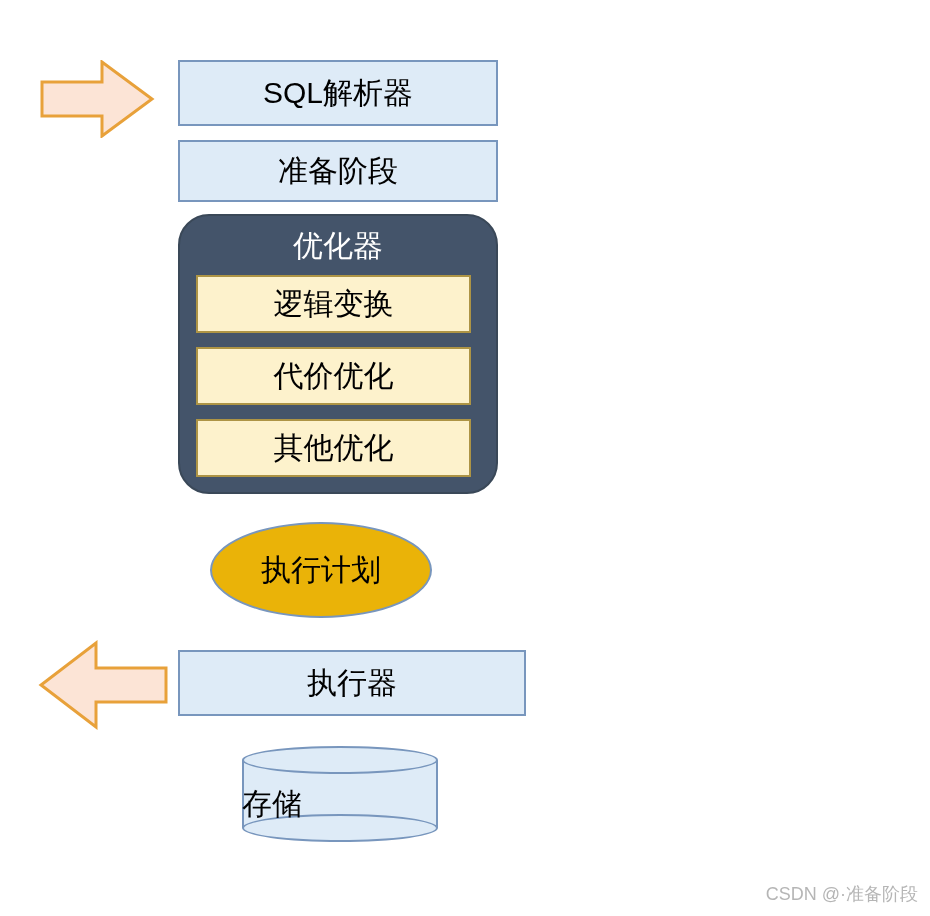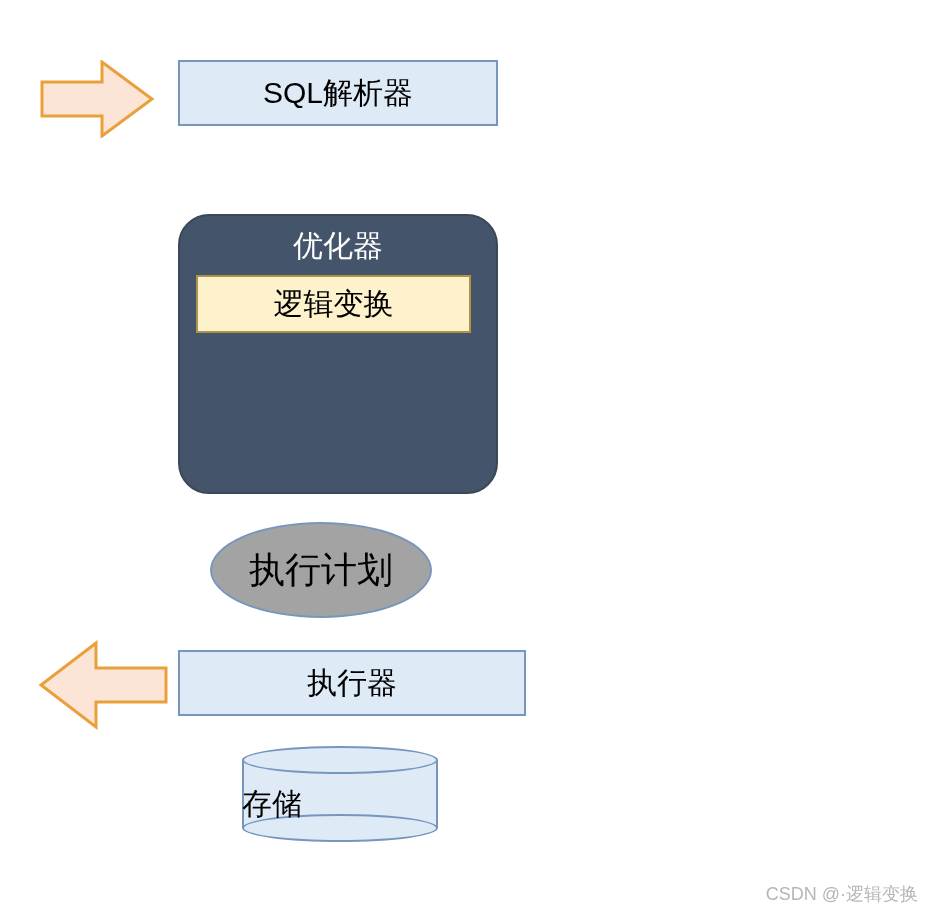--- a/index.html
+++ b/index.html
@@ -45,26 +45,26 @@
     align-items: center;
     justify-content: center;
     font-size: 30px;
     color: #000;
     margin: 0 25px 14px 16px;
     height: 58px;
   }
   .ellipse {
     position: absolute;
     border: 2px solid #7896bd;
-    background: #a3a3a3;
+    background: #eab308;
     border-radius: 50%;
     display: flex;
     align-items: center;
     justify-content: center;
-    font-size: 36px;
+    font-size: 30px;
     color: #000;
   }
   .cylinder {
     position: absolute;
   }
   .cyl-body {
     position: absolute;
     left: 0; right: 0;
     background: #deebf7;
     border-left: 2px solid #7896bd;
@@ -111,25 +111,34 @@
 <div class="canvas">
 
   <svg class="arrow" style="left:40px; top:60px;" width="115" height="78" viewBox="0 0 115 78">
     <polygon points="2,22 62,22 62,2 112,39 62,76 62,56 2,56" fill="#fce4d6" stroke="#e8a13a" stroke-width="3"></polygon>
   </svg>
 
   <div class="box-blue" style="left:178px; top:60px; width:320px; height:66px;">
     <span>SQL解析器</span>
   </div>
 
+  <div class="box-blue" style="left:178px; top:140px; width:320px; height:62px;">
+    <span>准备阶段</span>
+  </div>
 
   <div class="optimizer-container" style="left:178px; top:214px; width:320px; height:280px;border-radius:31px;">
     <div class="optimizer-title">优化器</div>
     <div class="box-yellow">
       <span>逻辑变换</span>
+    </div>
+    <div class="box-yellow">
+      <span>代价优化</span>
+    </div>
+    <div class="box-yellow">
+      <span>其他优化</span>
     </div>
   </div>
 
   <div class="ellipse" style="left:210px; top:522px; width:222px; height:96px;">
     <span>执行计划</span>
   </div>
 
   <svg class="arrow" style="left:38px; top:640px;" width="130" height="90" viewBox="0 0 130 90">
     <polygon points="128,28 58,28 58,3 3,45 58,87 58,62 128,62" fill="#fce4d6" stroke="#e8a13a" stroke-width="3"></polygon>
   </svg>
@@ -138,15 +147,15 @@
     <span>执行器</span>
   </div>
 
   <div class="cylinder" style="left:242px; top:746px; width:196px; height:96px;">
     <div class="cyl-body" style="top:14px; bottom:14px;"></div>
     <div class="cyl-bottom" style="height:28px;"></div>
     <div class="cyl-top" style="height:28px;"></div>
     <div class="cyl-label" style="top:38px;">存储</div>
   </div>
 
-  <div class="watermark">CSDN @·逻辑变换</div>
+  <div class="watermark">CSDN @·准备阶段</div>
 
 </div>
 
 </body></html>

